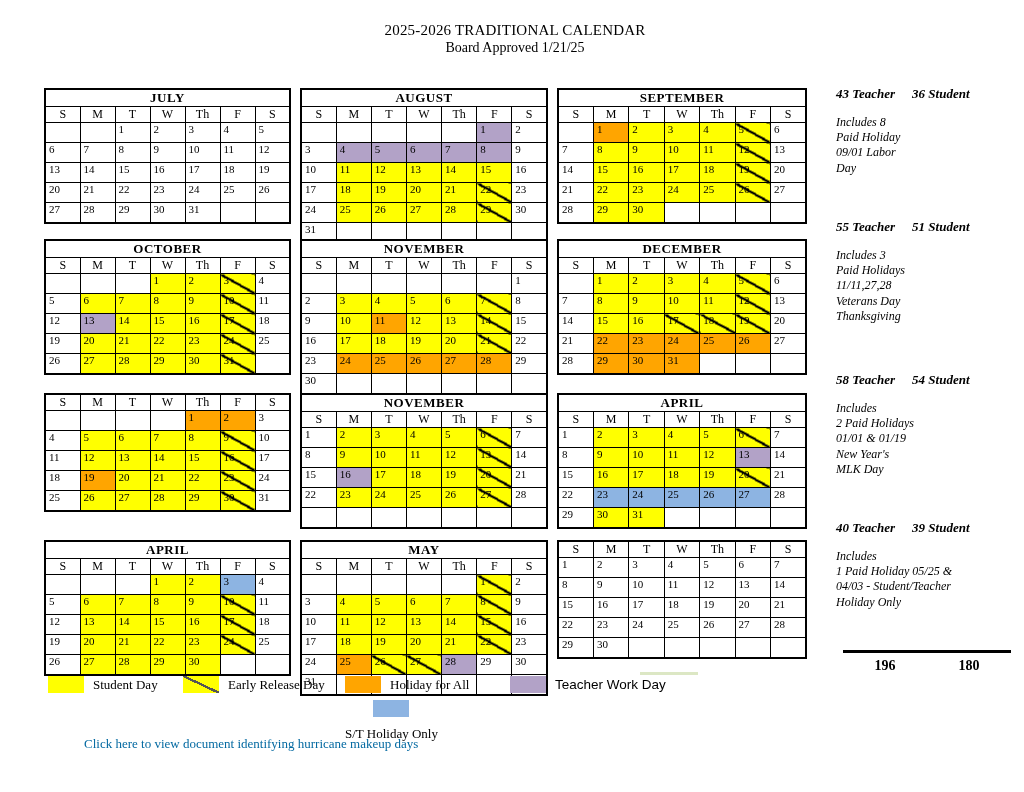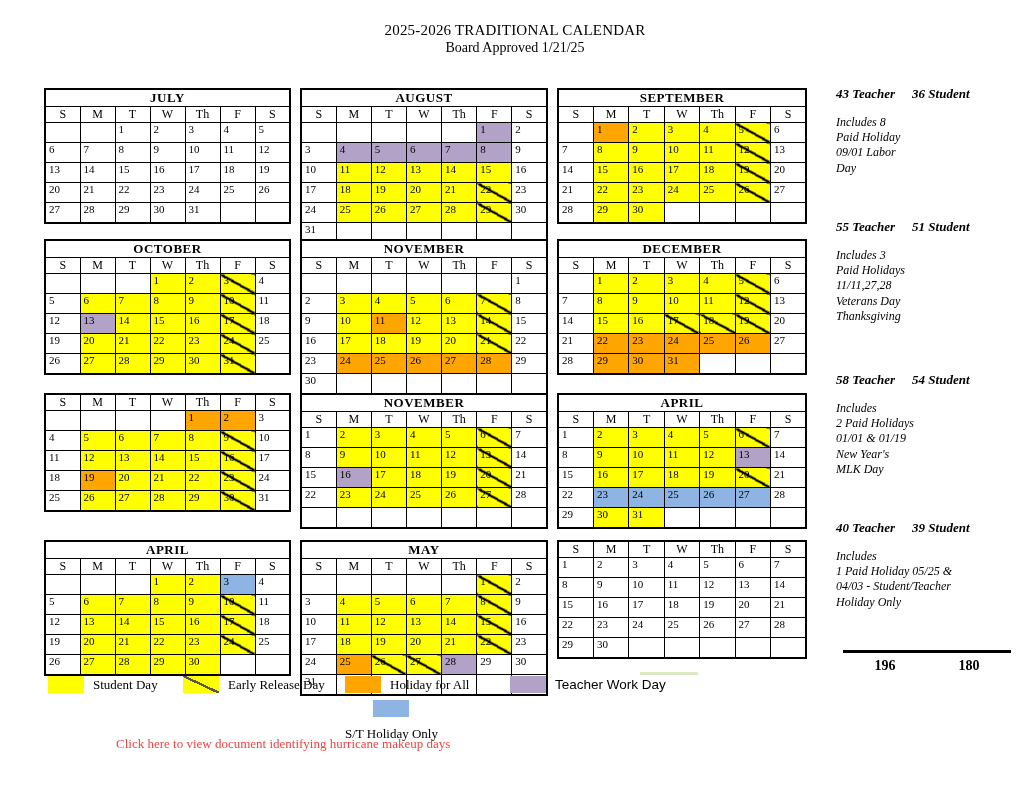--- a/index.html
+++ b/index.html
@@ -52,21 +52,21 @@
   .sw-teacher{background:#B2A2C7;}
   .sw-stholiday{background:#8DB4E2;}
   .li-1{left:48px;top:676px;}
   .li-2{left:183px;top:676px;justify-content:center;}
   .li-3{left:345px;top:676px;}
   .li-4{left:510px;top:676px;font-family:"Liberation Sans",sans-serif;font-size:13.5px;}
   .li-5{left:345px;top:700px;flex-direction:column;}
   .green-underline{position:absolute;left:640px;top:672px;width:58px;height:3px;background:#DCE7C4;}
 
   
-  .footer-link{position:absolute;left:84px;top:736px;font-size:13px;color:#ef4444;text-decoration:none;margin-left:32px;}
+  .footer-link{position:absolute;left:84px;top:736px;font-size:13px;color:#0369a1;text-decoration:none;}
 </style>
 </head>
 <body>
 
 <div class="page">
 
   <div class="title-block">
     <div class="title-line1">2025-2026 TRADITIONAL CALENDAR</div>
     <div class="title-line2">Board Approved 1/21/25</div>
   </div>

